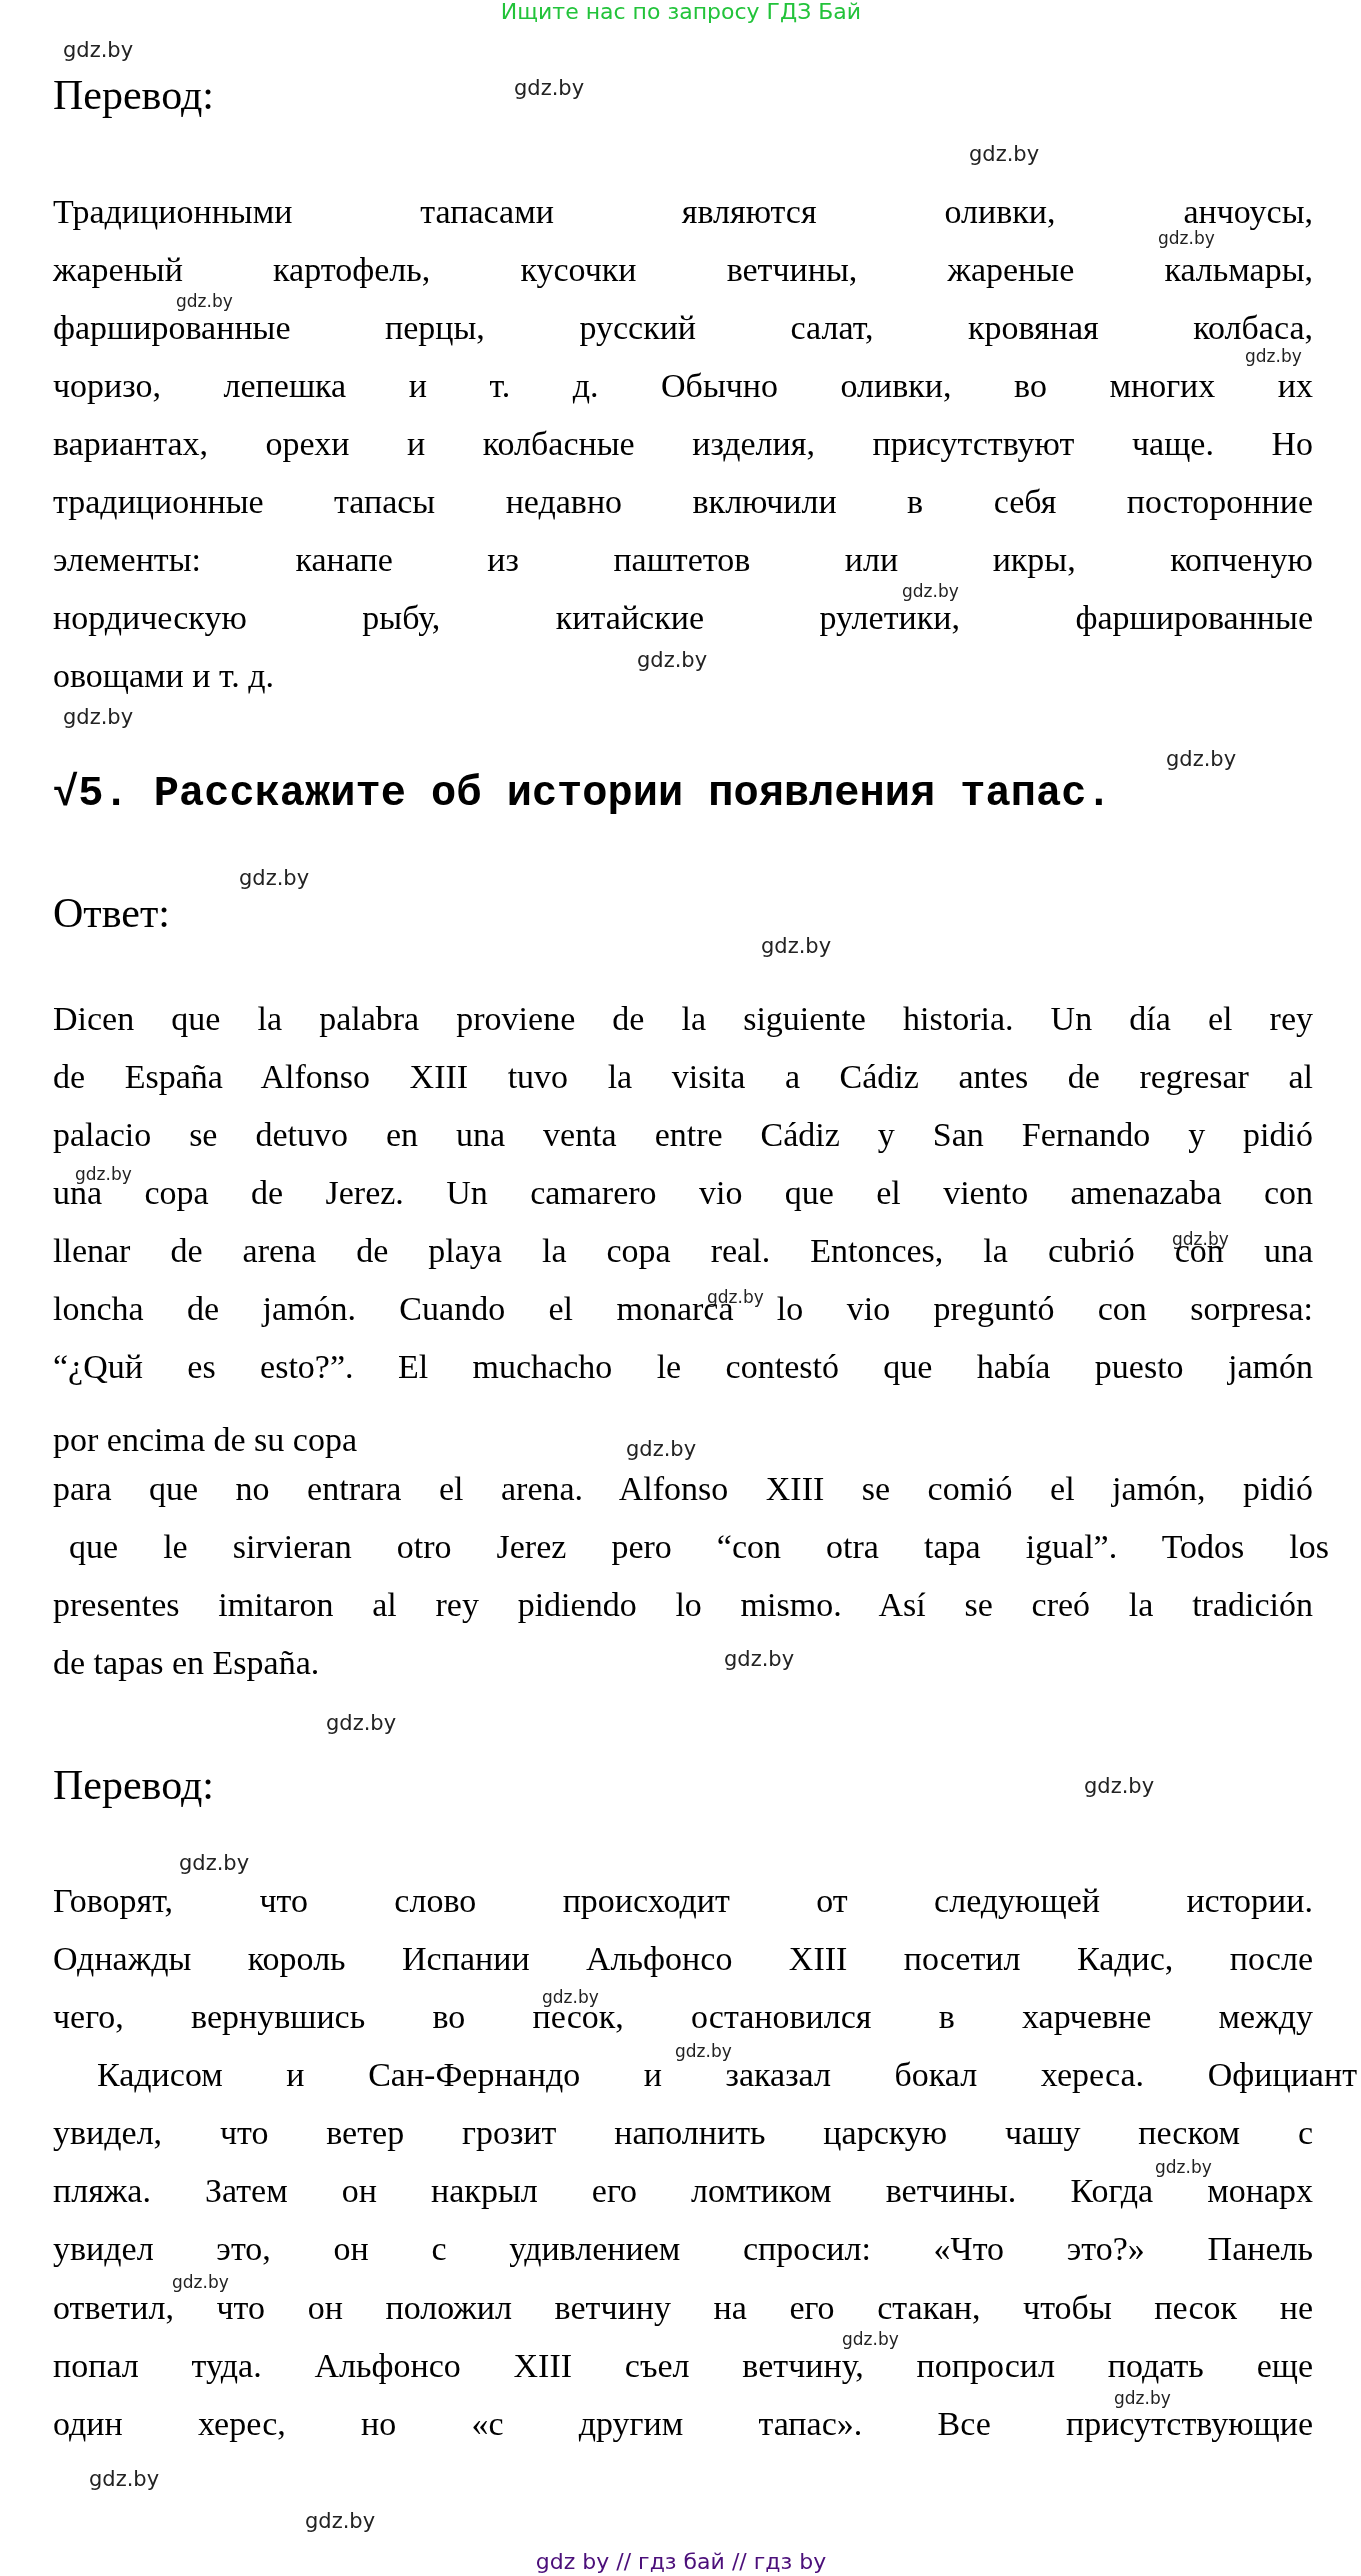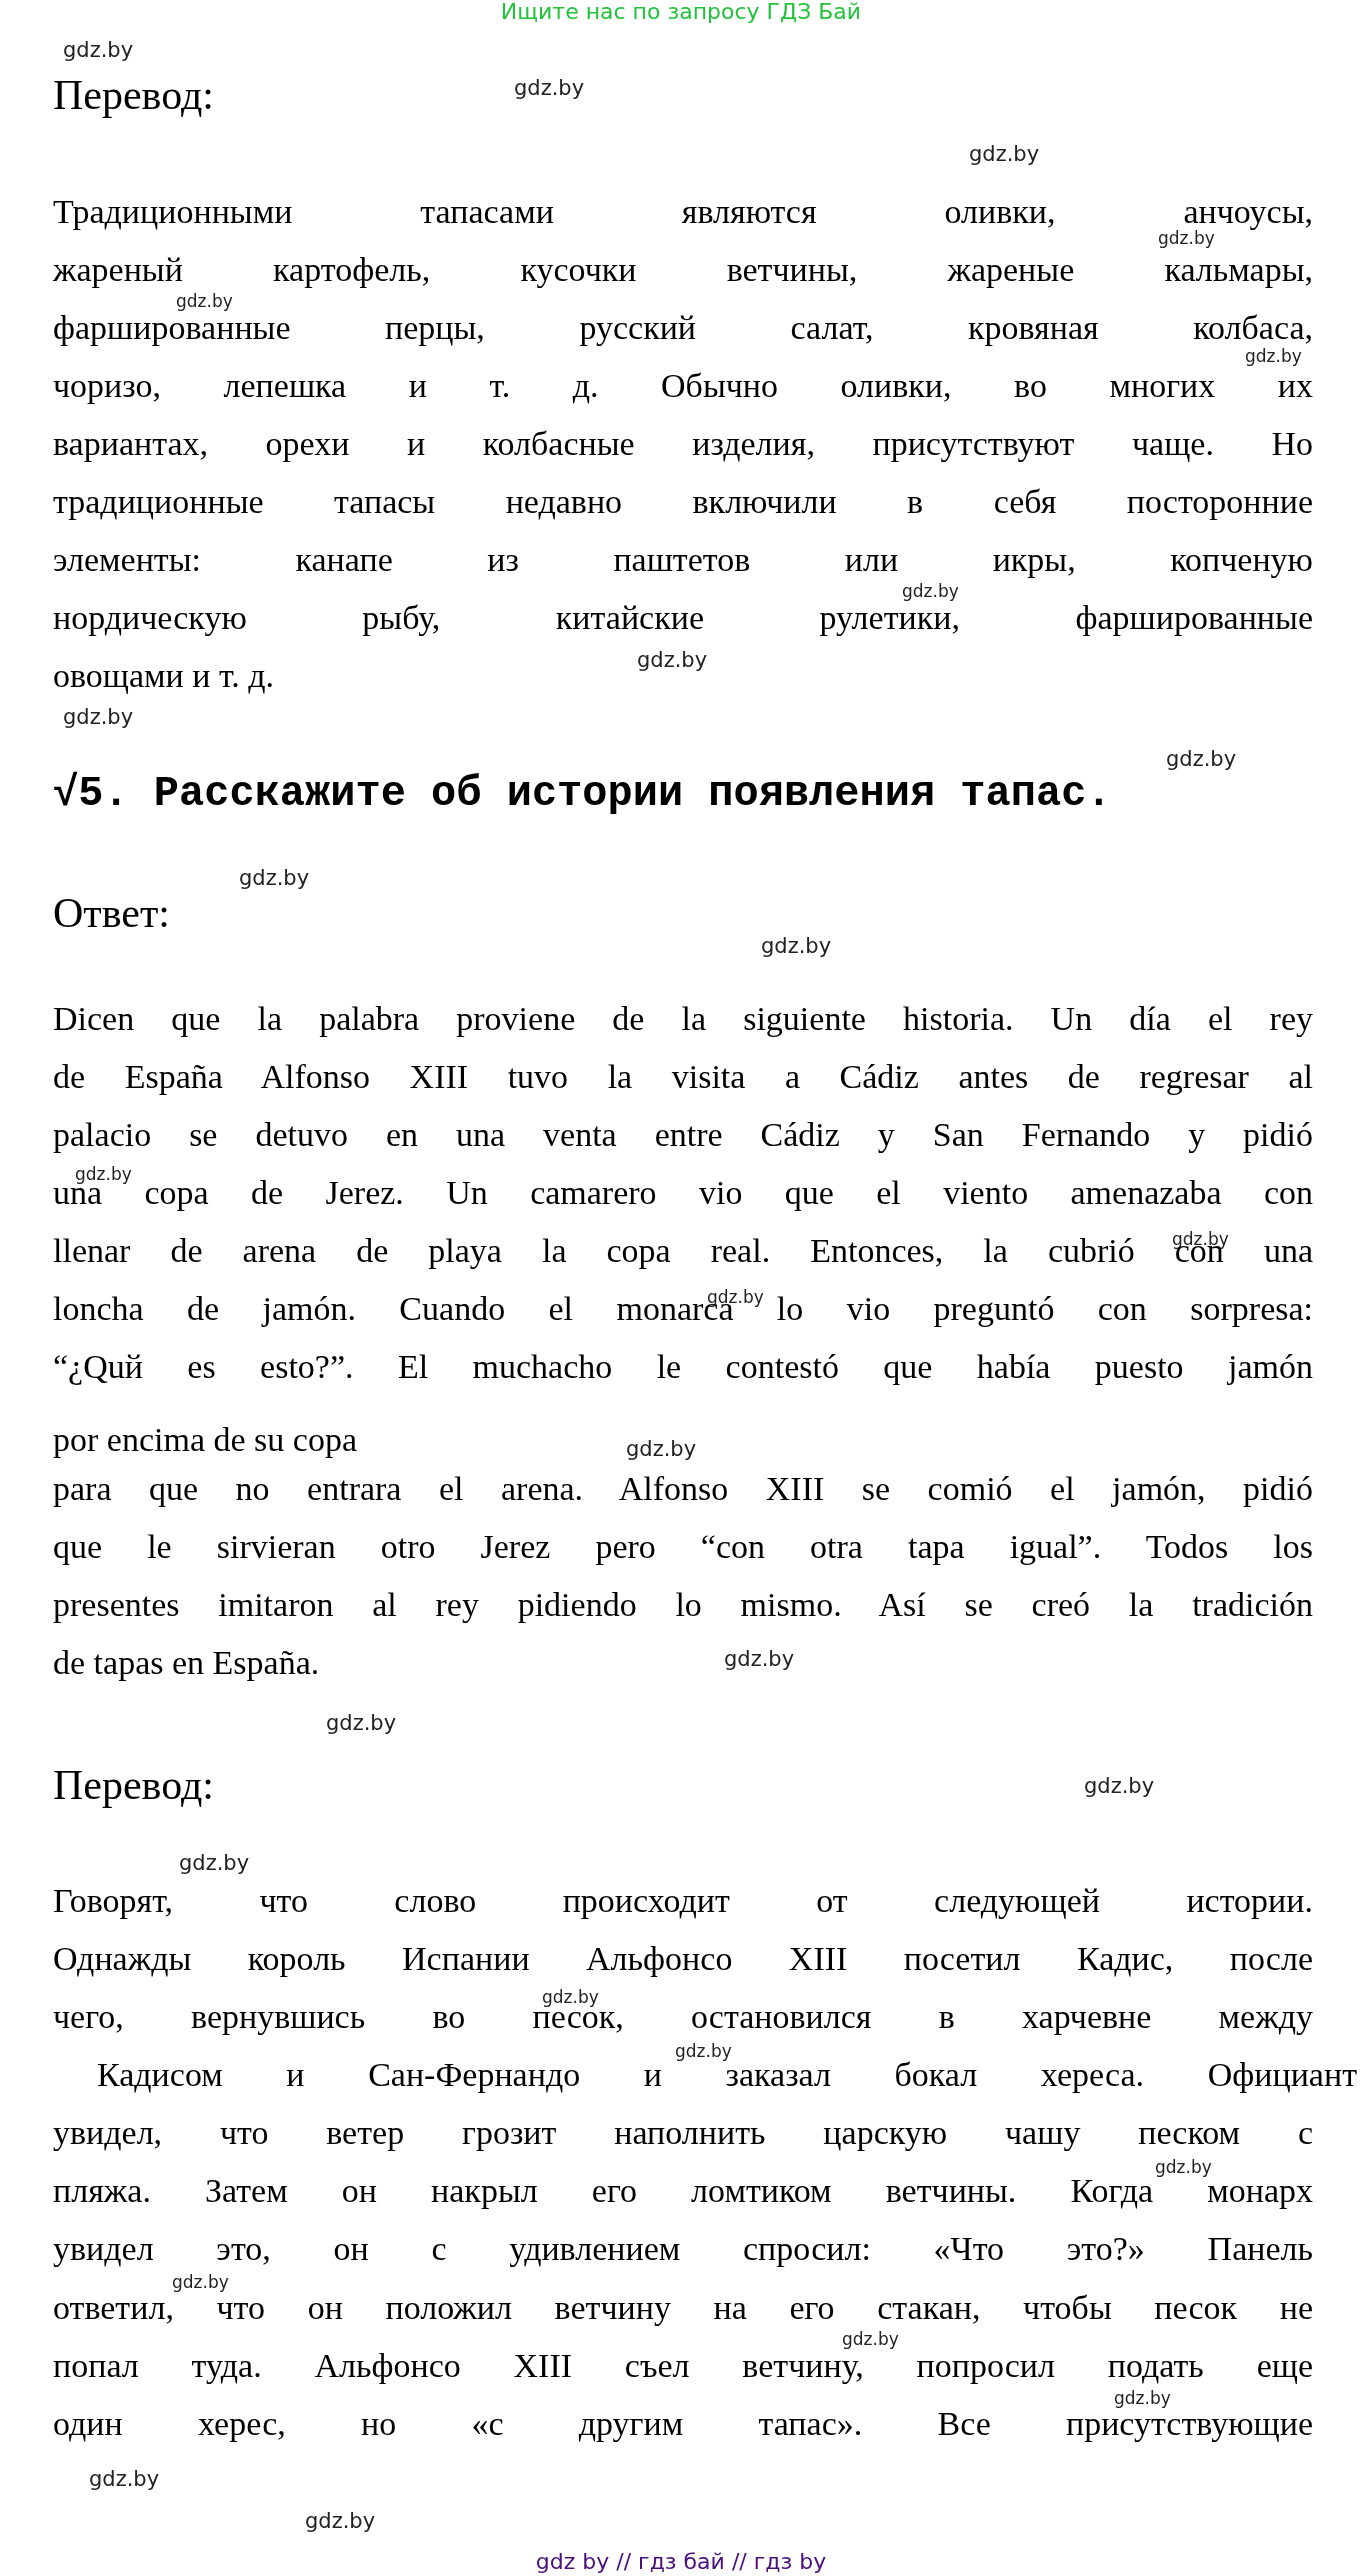--- a/index.html
+++ b/index.html
@@ -76,21 +76,21 @@
 <div class="wm small" style="left:75px;top:1166px;">gdz.by</div>
 <div class="line" style="top:1169px;">una copa de Jerez. Un camarero vio que el viento amenazaba con</div>
 <div class="wm small" style="left:1172px;top:1231px;">gdz.by</div>
 <div class="line" style="top:1227px;">llenar de arena de playa la copa real. Entonces, la cubrió con una</div>
 <div class="wm small" style="left:707px;top:1289px;">gdz.by</div>
 <div class="line" style="top:1285px;">loncha de jamón. Cuando el monarca lo vio preguntó con sorpresa:</div>
 <div class="line" style="top:1343px;">“¿Quй es esto?”. El muchacho le contestó que había puesto jamón</div>
 <div class="line last" style="top:1401px;margin-top:15px;">por encima de su copa</div>
 <div class="wm" style="left:626px;top:1438px;">gdz.by</div>
 <div class="line" style="top:1465px;">para que no entrara el arena. Alfonso XIII se comió el jamón, pidió</div>
-<div class="line" style="top:1523px;">que le sirvieran otro Jerez pero “con otra tapa igual”. Todos los</div>
+<div class="line" style="top:1523px;margin-left:16px;">que le sirvieran otro Jerez pero “con otra tapa igual”. Todos los</div>
 <div class="line" style="top:1581px;">presentes imitaron al rey pidiendo lo mismo. Así se creó la tradición</div>
 <div class="wm" style="left:724px;top:1648px;">gdz.by</div>
 <div class="line last" style="top:1639px;">de tapas en España.</div>
 <div class="wm" style="left:326px;top:1712px;">gdz.by</div>
 
 <div class="label" style="top:1761px;">Перевод:</div>
 <div class="wm" style="left:1084px;top:1775px;">gdz.by</div>
 <div class="wm" style="left:179px;top:1852px;">gdz.by</div>
 
 <div class="line" style="top:1877px;">Говорят, что слово происходит от следующей истории.</div>

